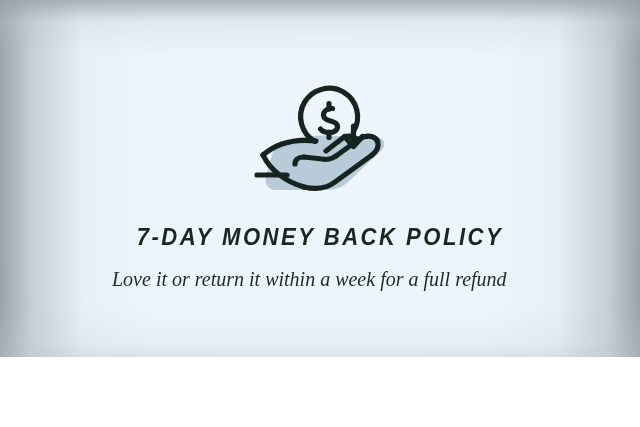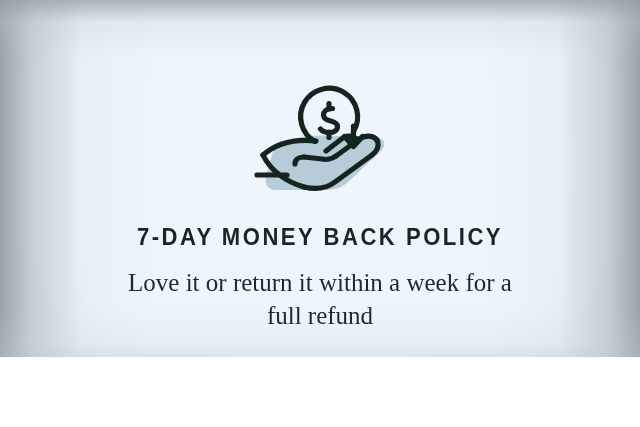--- a/index.html
+++ b/index.html
@@ -13,20 +13,21 @@
     font-family: "Liberation Sans", sans-serif;
     background: #ffffff;
   }
 
   #banner {
     position: relative;
     width: 640px;
     height: 379px;
     background: #ffffff;
     overflow: hidden;
+    font-style: italic;
   }
 
   
   #hero {
     position: absolute;
     left: 0;
     top: 0;
     width: 640px;
     height: 357px;
     background:
@@ -101,23 +102,23 @@
     white-space: nowrap;
     transform: scaleX(0.96);
   }
 
   
   #subtitle {
     position: absolute;
     left: 112px;
     top: 266px;
     width: 416px;
-    text-align: center;
+    text-align: left;
     font-family: "Liberation Serif", "DejaVu Serif", serif;
-    font-size: 25px;
+    font-size: 20px;
     font-weight: normal;
     color: #1e2a28;
     line-height: 1.33;
   }
 
   
   #footer {
     position: absolute;
     left: 0;
     top: 357px;

